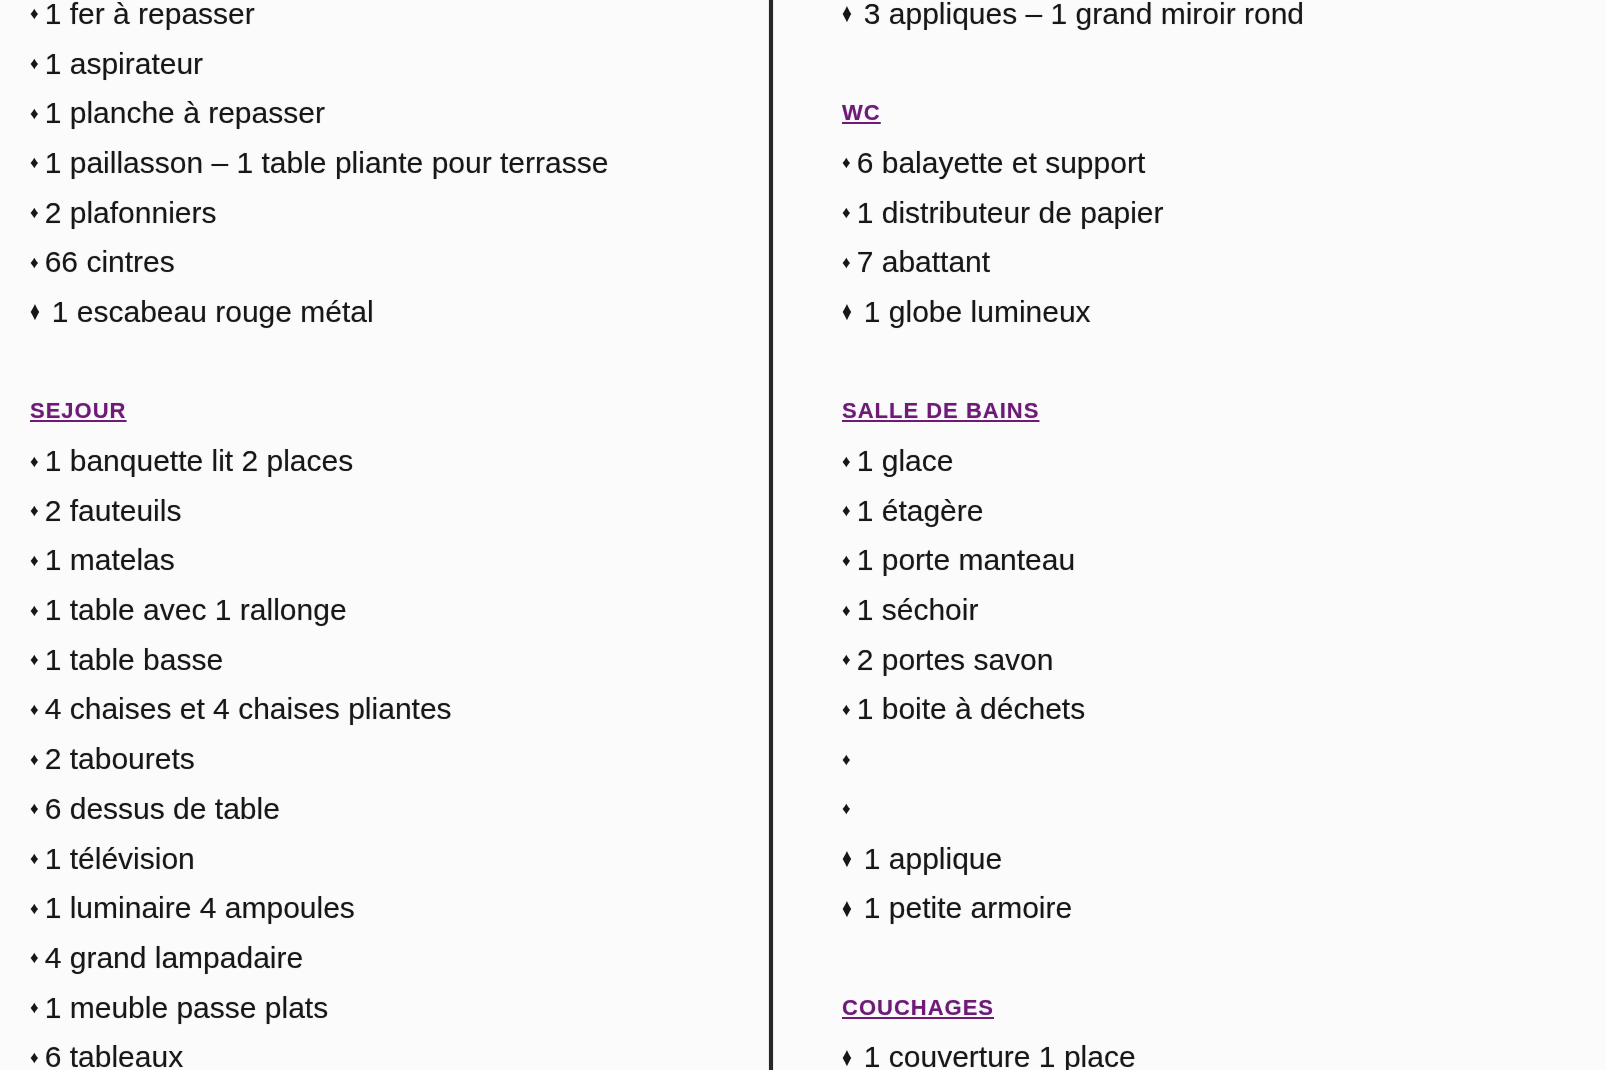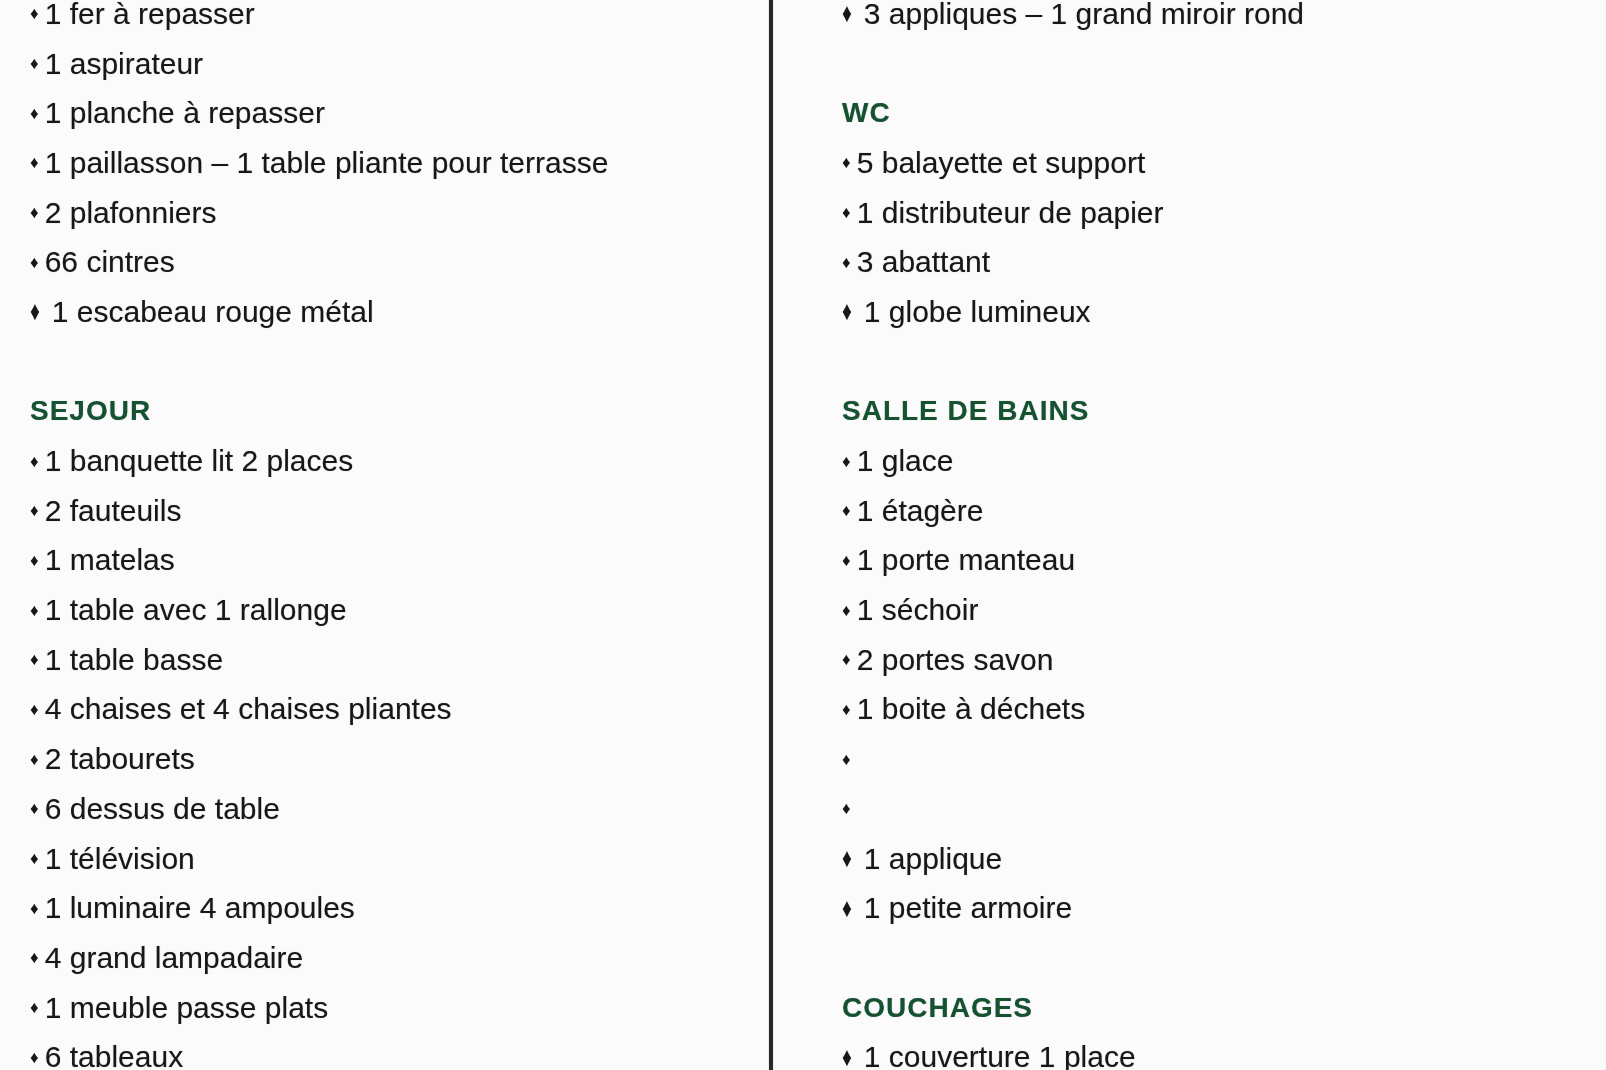--- a/index.html
+++ b/index.html
@@ -35,25 +35,26 @@
     display: flex;
     align-items: center;
     white-space: nowrap;
   }
   .item-text {
     font-size: 30px;
     color: #171717;
     text-shadow: 0 0 1px rgba(20,20,20,0.38);
   }
   .header-text {
-    font-size: 28px;
+    font-size: 22px;
     font-weight: bold;
     letter-spacing: 1px;
-    color: #14532d;
+    color: #701a75;
     text-shadow: 0 0 1px rgba(60,57,155,0.45);
+    text-decoration: underline;
   }
   .bullet {
     color: #171717;
     line-height: 1;
     flex: none;
   }
   .bullet.small {
     font-size: 17px;
     margin-right: 6px;
   }
@@ -159,29 +160,29 @@
       <div class="row">
         <span class="bullet tall">♦</span>
         <span class="item-text">3 appliques – 1 grand miroir rond</span>
       </div>
       <div class="row"></div>
       <div class="row">
         <span class="header-text">WC</span>
       </div>
       <div class="row">
         <span class="bullet small">♦</span>
-        <span class="item-text">5 balayette et support</span>
+        <span class="item-text">6 balayette et support</span>
       </div>
       <div class="row">
         <span class="bullet small">♦</span>
         <span class="item-text">1 distributeur de papier</span>
       </div>
       <div class="row">
         <span class="bullet small">♦</span>
-        <span class="item-text">3 abattant</span>
+        <span class="item-text">7 abattant</span>
       </div>
       <div class="row">
         <span class="bullet tall">♦</span>
         <span class="item-text">1 globe lumineux</span>
       </div>
       <div class="row"></div>
       <div class="row">
         <span class="header-text">SALLE DE BAINS</span>
       </div>
       <div class="row">

